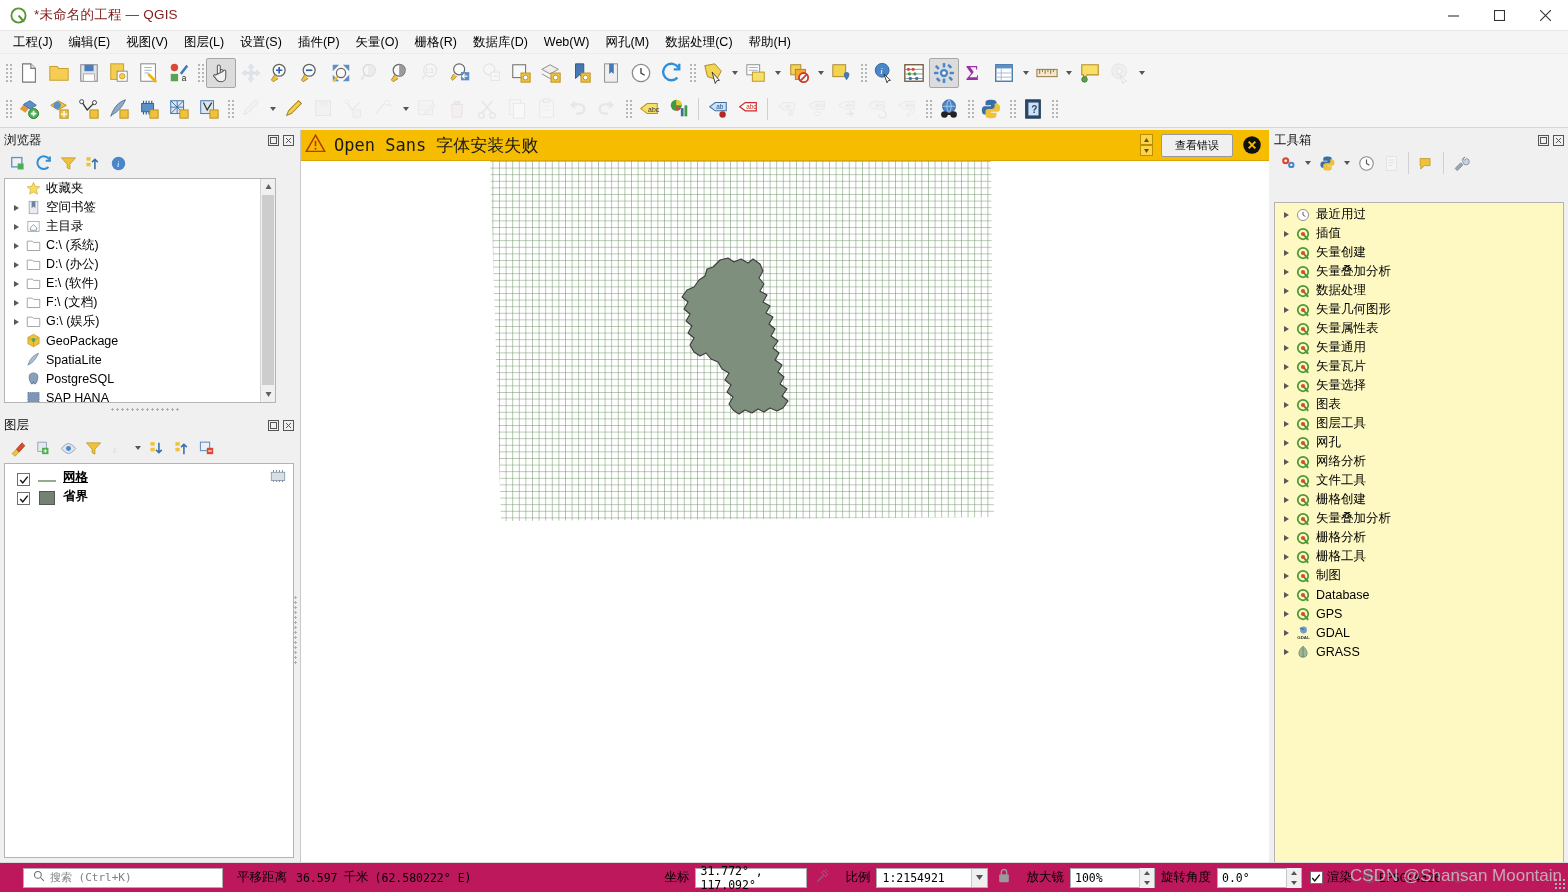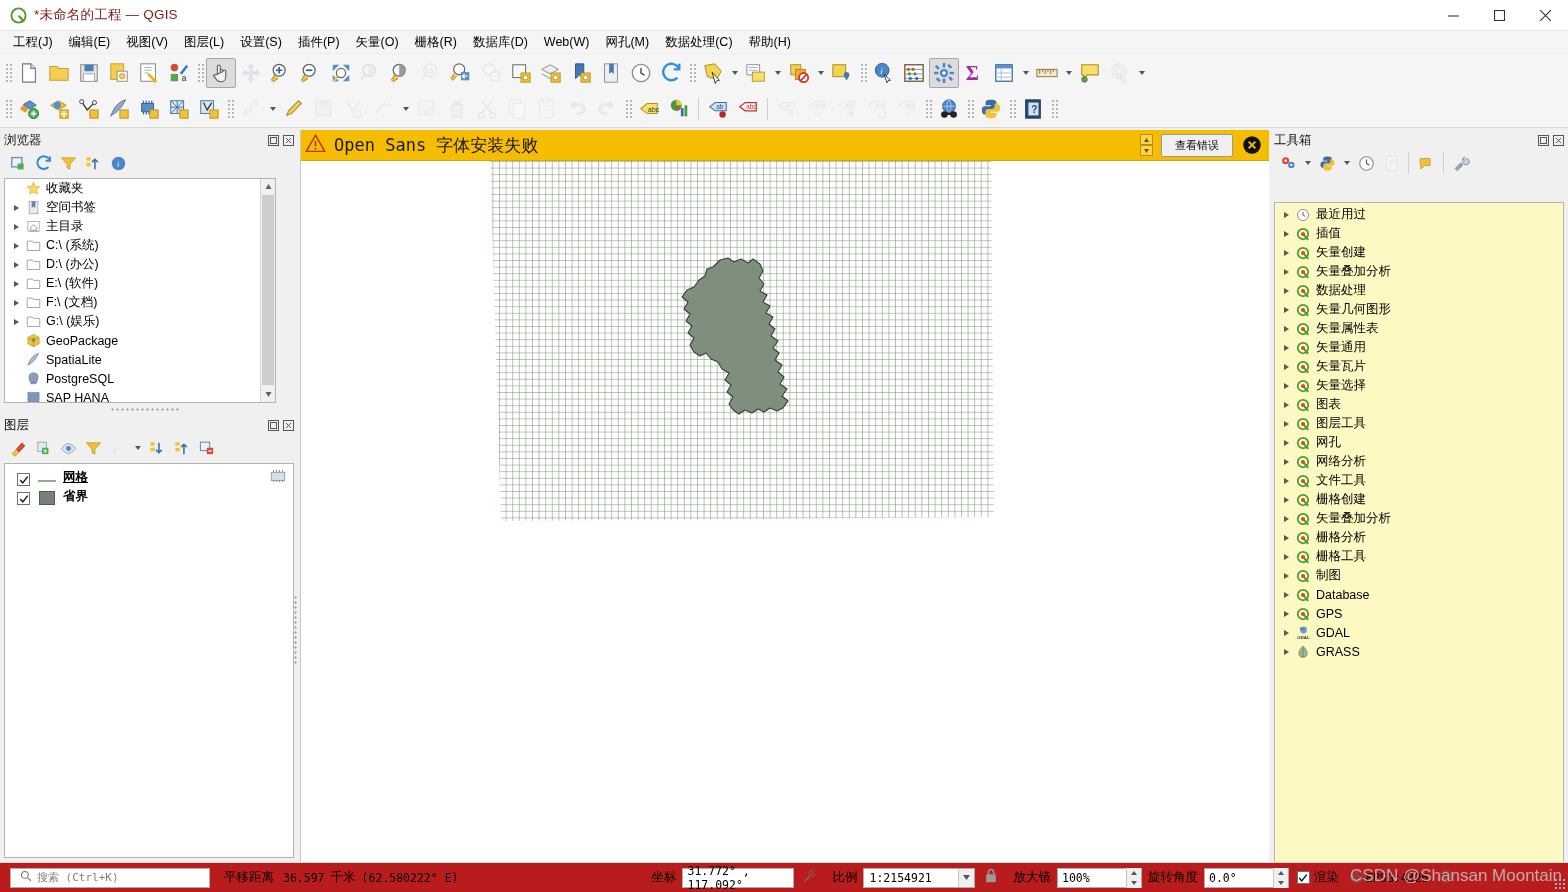--- a/index.html
+++ b/index.html
@@ -104,21 +104,21 @@
   }
   .msgbar .mclose { width:26px; display:flex; align-items:center; justify-content:center; margin-left:6px; }
   .updown { display:flex; flex-direction:column; margin-left:auto; margin-right:8px; }
   .updown div { width:13px; height:11px; border:1px solid #b99100; background:#fcd34a; display:flex; align-items:center; justify-content:center; }
 
   .mapcanvas { position:absolute; left:0; top:31px; width:968px; height:701px; background:#fff; overflow:hidden; }
 
   
   .statusbar {
     position:absolute; left:0; top:862px; width:1568px; height:30px;
-    background:#b91c1c; display:flex; align-items:center; padding:0 4px; gap:0;
+    background:#be185d; display:flex; align-items:center; padding:0 17px; gap:0;
     border-top:1px solid #dcdcdc;
   }
   .sb-search {
     width:200px; height:20px; border:1px solid #adadad; background:#fff;
     display:flex; align-items:center; padding:0 4px; margin-left:6px;
   }
   .sb-search span { font-family:"DejaVu Sans Mono","Liberation Mono",monospace; font-size:11px; color:#808080; margin-left:5px;}
   .sb-lbl { font-family:"DejaVu Sans Mono","Liberation Mono",monospace; font-size:11.5px; margin:0 6px; white-space:nowrap; }
   .sb-lbl.cn { font-family:Liberation Serif, serif; font-size:12.5px; }
   .sb-field { height:20px; border:1px solid #adadad; background:#fff; display:flex; align-items:center; padding:0 4px;

